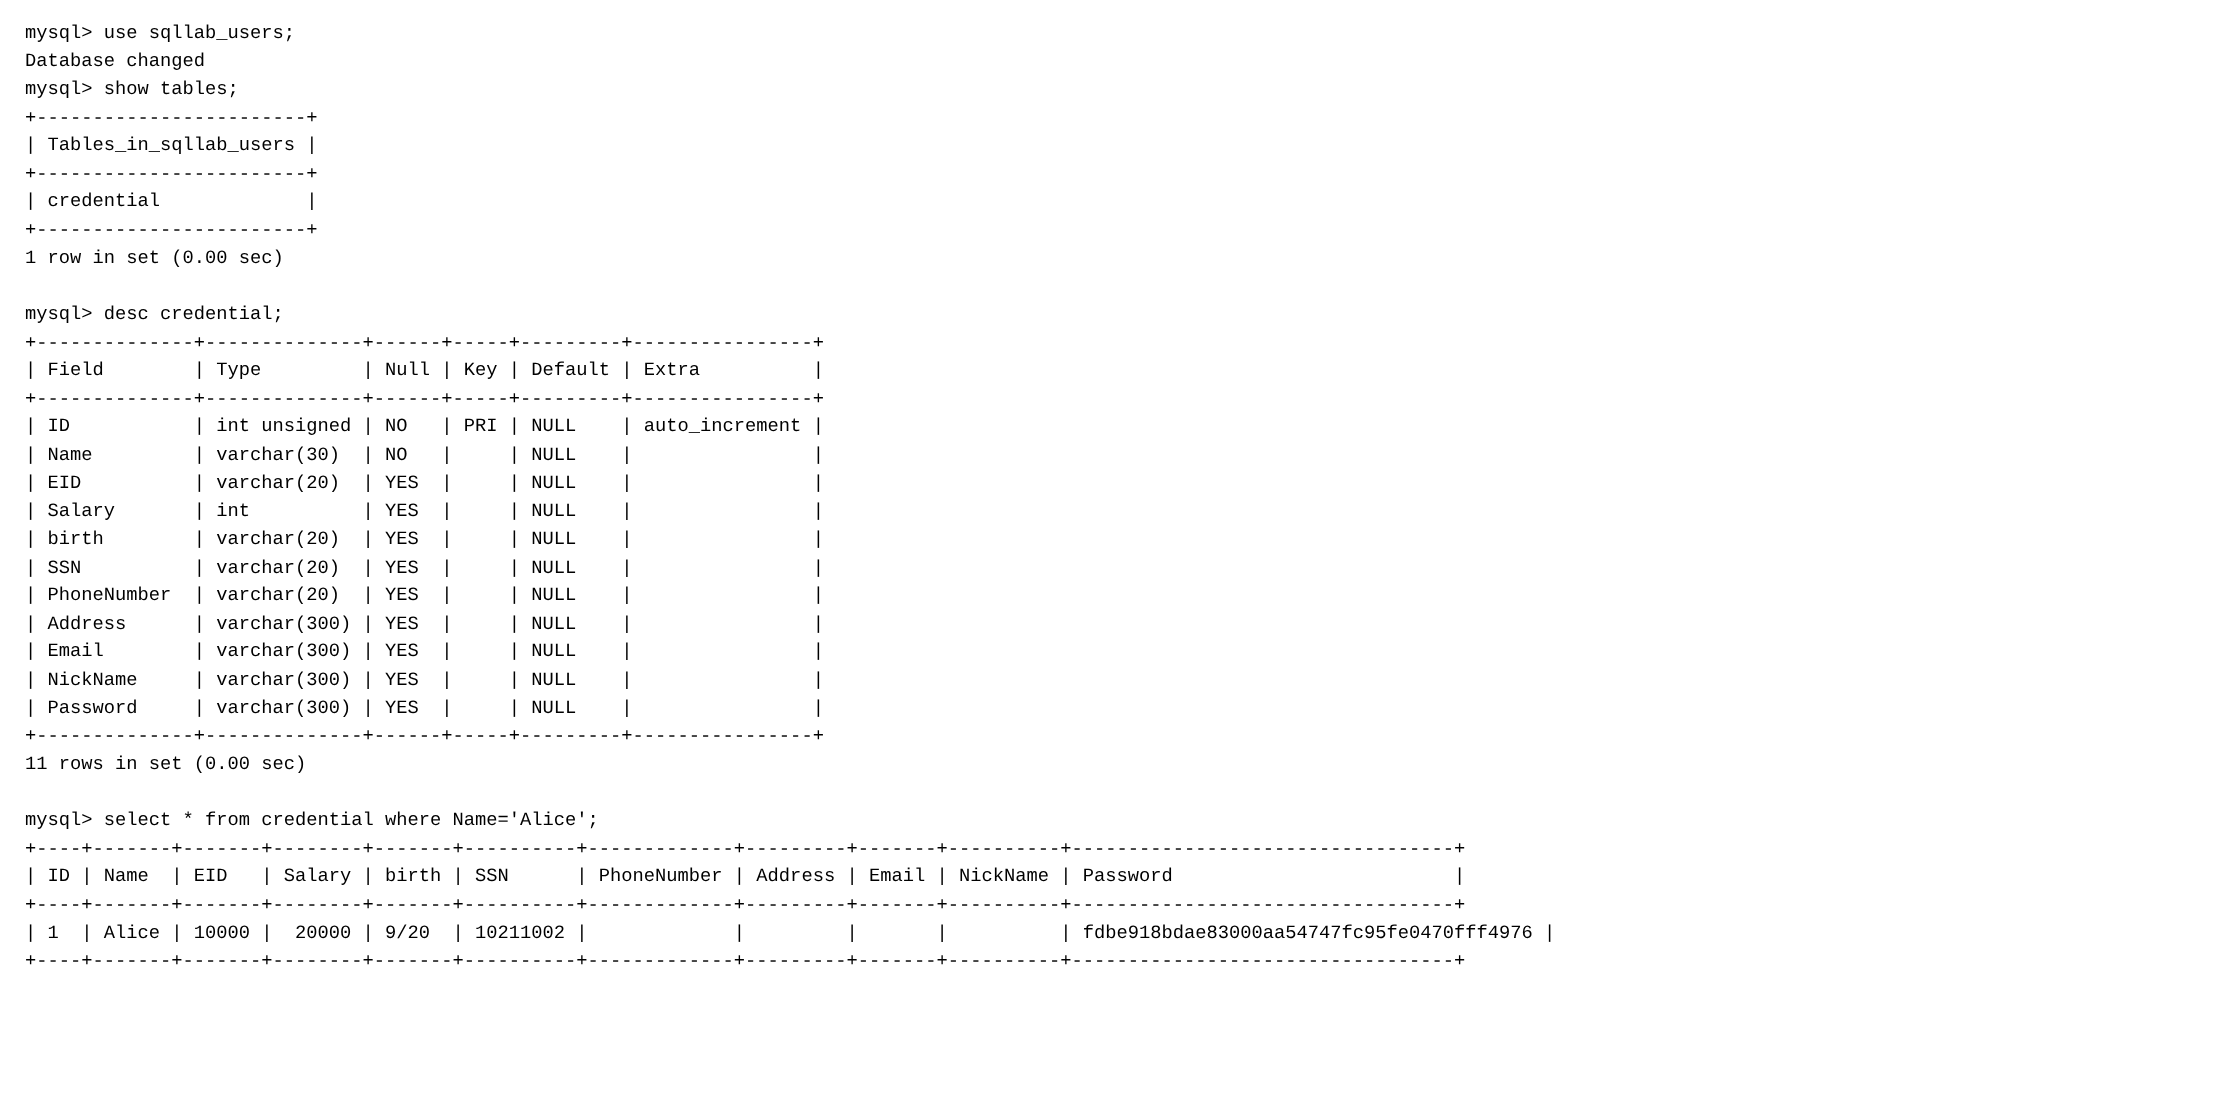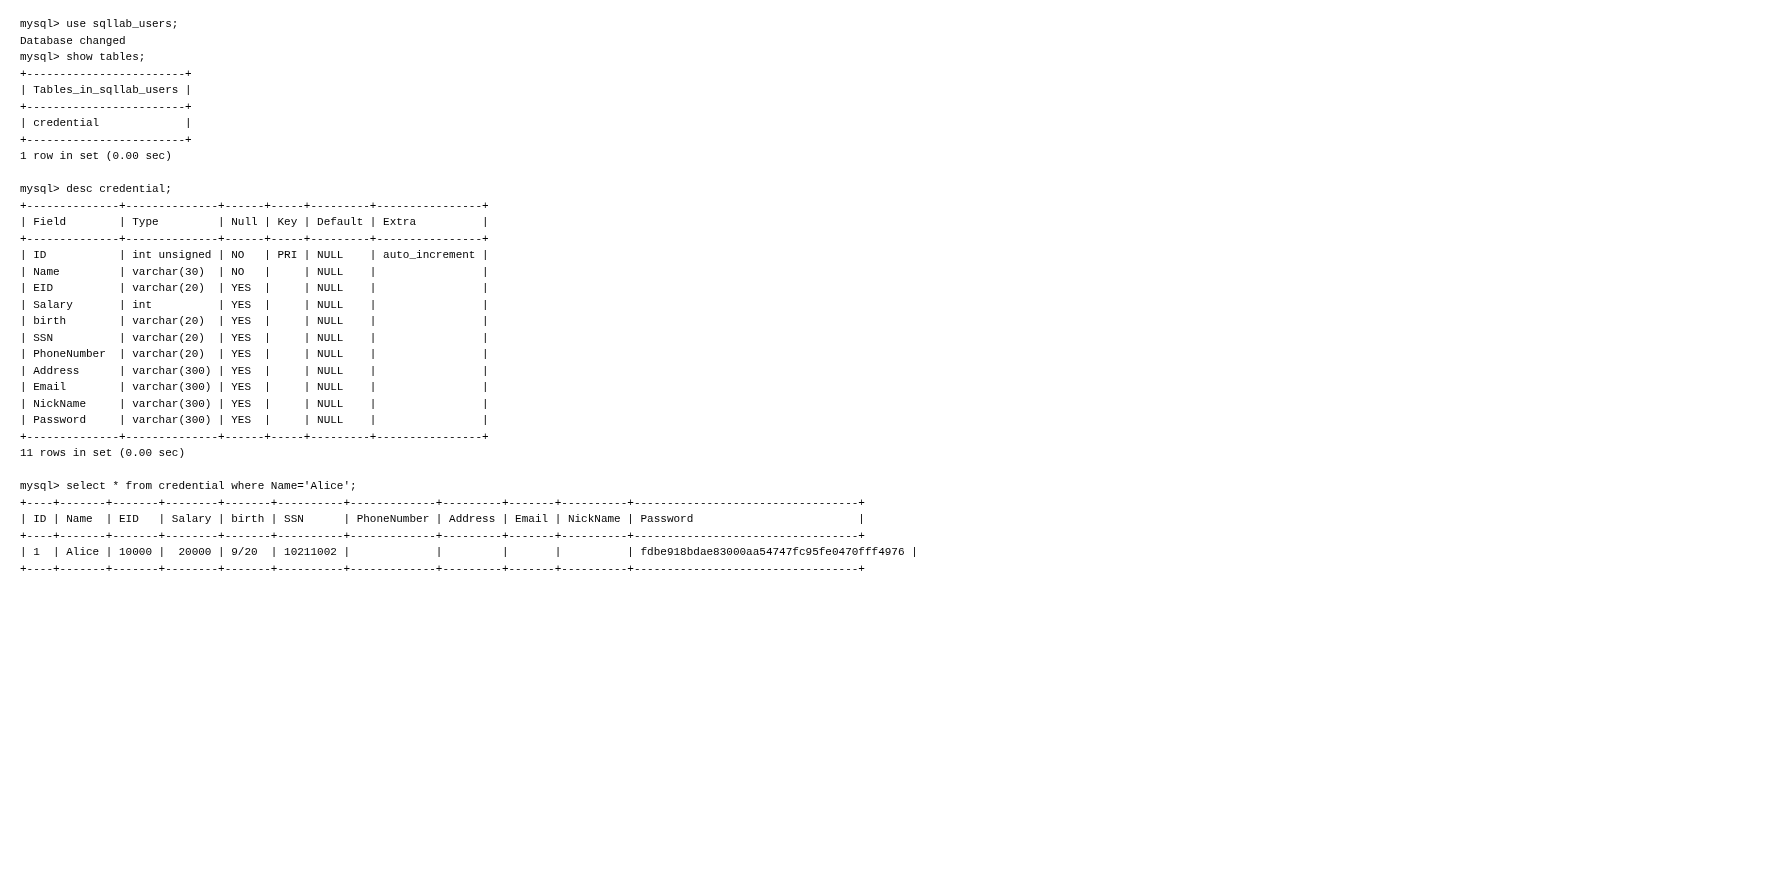--- a/index.html
+++ b/index.html
@@ -13,21 +13,21 @@
       font-family: 'Courier New', Courier, monospace;
       font-size: 15px;
       line-height: 1.5;
       padding: 16px 20px;
       width: 1778px;
       min-height: 880px;
     }
     .terminal {
       white-space: pre;
       font-family: 'Courier New', Courier, monospace;
-      font-size: 11px;
+      font-size: 15px;
       line-height: 1.5;
       color: #000000;
     }
   </style>
 </head>
 <body>
 
 <div class="terminal" id="terminal-container">mysql&gt; use sqllab_users;
 Database changed
 mysql&gt; show tables;

